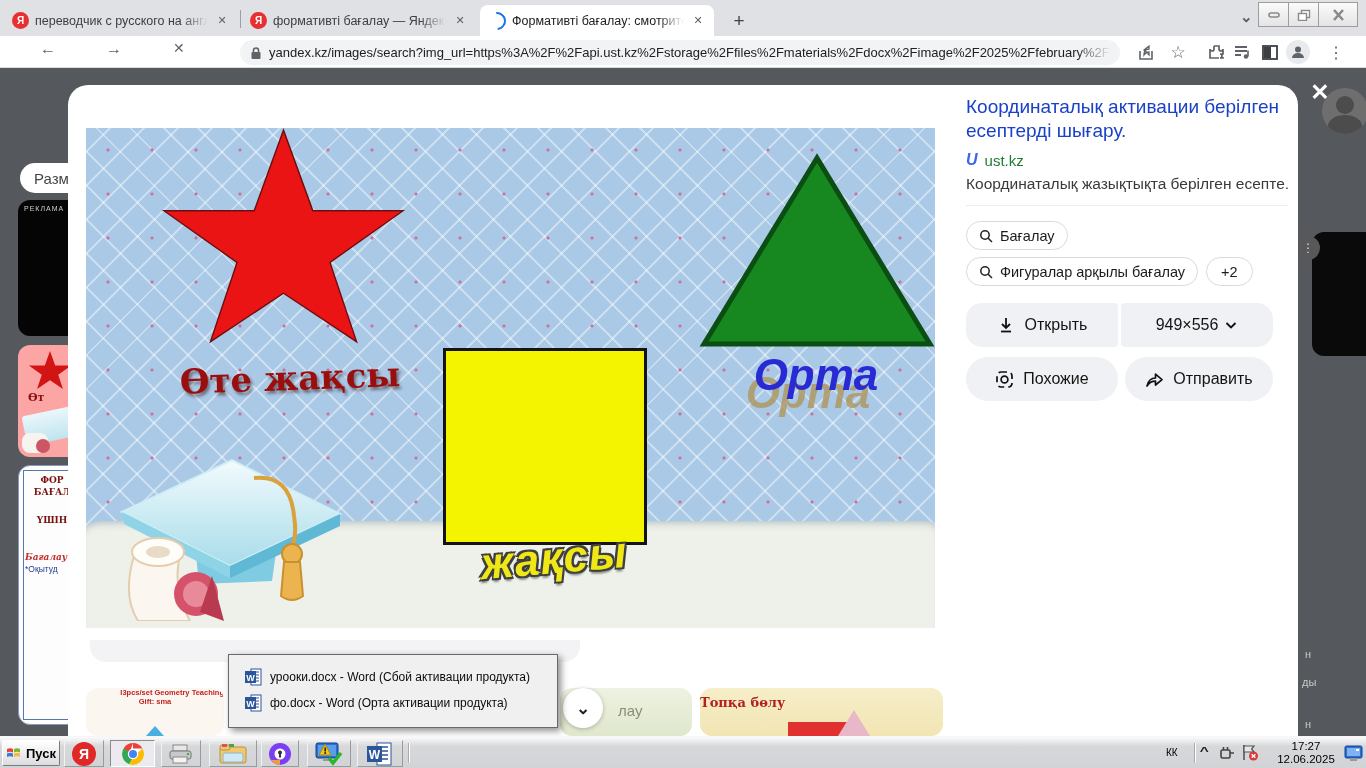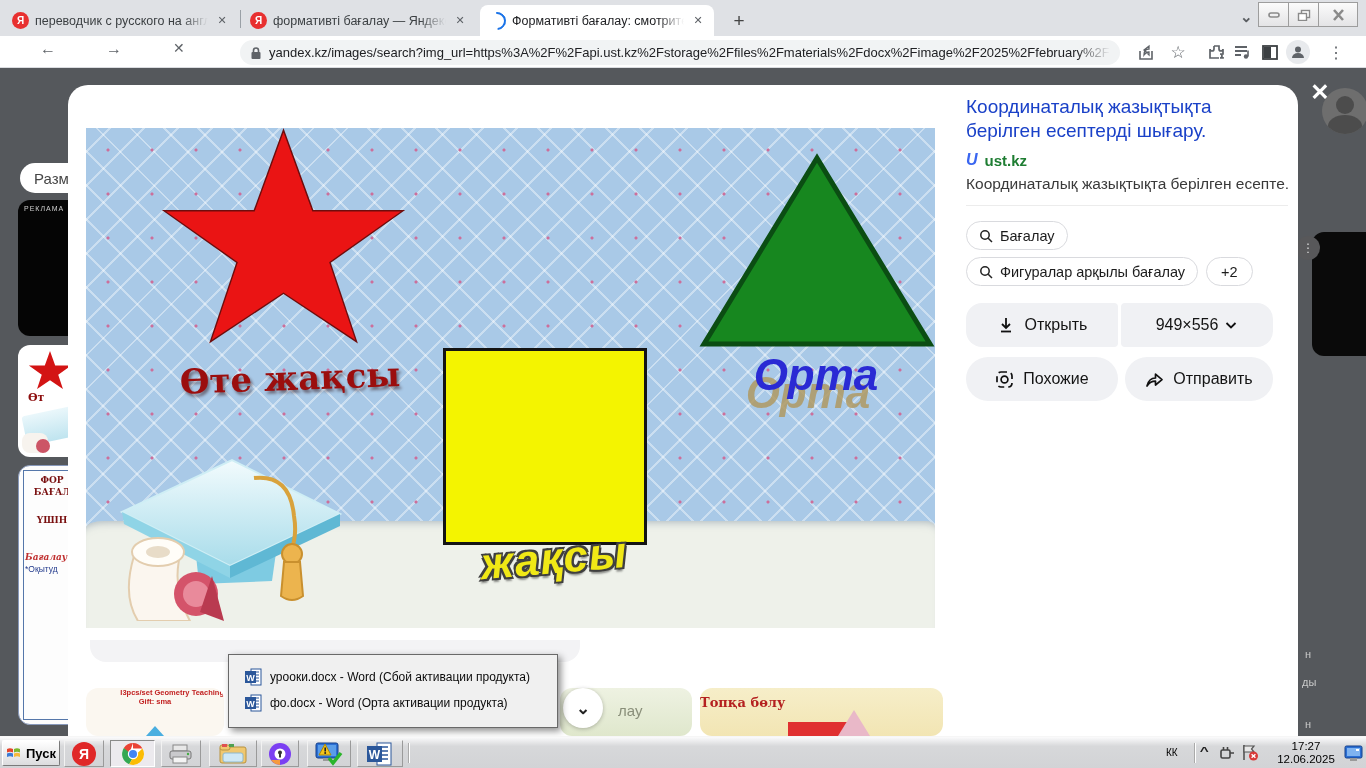--- a/index.html
+++ b/index.html
@@ -35,21 +35,21 @@
   .tbicon{top:42px;width:20px;height:20px;display:flex;align-items:center;justify-content:center;color:#5f6368;}
 
   
   .page{left:0;top:68px;width:1366px;height:668px;background:#55585c;overflow:hidden;}
 
   
   .bd-pill{left:20px;top:95px;width:72px;height:30px;background:#fff;border-radius:15px;
     color:#454545;font-size:15px;display:flex;align-items:center;padding-left:14px;box-sizing:border-box;}
   .bd-ad{left:18px;top:132px;width:68px;height:136px;background:#050505;border-radius:12px 0 0 12px;}
   .bd-adlabel{left:6px;top:5px;color:#cfcfcf;font-size:7px;letter-spacing:1px;}
-  .bd-star{left:18px;top:277px;width:68px;height:112px;border-radius:12px 0 0 12px;background:#ffffff;overflow:hidden;}
+  .bd-star{left:18px;top:277px;width:68px;height:112px;border-radius:12px 0 0 12px;background:#fca5a5;overflow:hidden;}
   .bd-doc{left:18px;top:397px;width:68px;height:260px;border-radius:12px 0 0 12px;background:#fdfdfd;overflow:hidden;
     border:1px solid #8899bb;box-sizing:border-box;}
   .bd-doc .frame{position:absolute;left:4px;top:4px;right:2px;bottom:4px;border:1px solid #5577aa;}
   .bd-doc .l1{font-size:9px;font-weight:bold;color:#7a1010;text-align:center;line-height:12px;margin-top:8px;font-family:"DejaVu Serif",serif;}
   .bd-doc .l2{font-size:9px;font-style:italic;font-weight:bold;color:#c03030;margin:26px 0 2px 6px;font-family:"DejaVu Serif",serif;}
   .bd-doc .l3{font-size:8.5px;color:#223a8c;margin-left:6px;}
   .bd-avatar{left:1322px;top:20px;width:46px;height:46px;border-radius:50%;background:#6e6e6e;overflow:hidden;}
   .bd-avatar .head{position:absolute;left:14px;top:8px;width:18px;height:18px;border-radius:50%;background:#4c4c4c;}
   .bd-avatar .body{position:absolute;left:6px;top:27px;width:34px;height:22px;border-radius:50%;background:#4c4c4c;}
   .bd-darkthumb{left:1312px;top:164px;width:54px;height:124px;background:#0a0a0a;border-radius:12px 0 0 12px;}
@@ -87,21 +87,21 @@
     text-shadow:-2px -2px 0 #3f3f3f,2px -2px 0 #3f3f3f,-2px 2px 0 #3f3f3f,2px 2px 0 #3f3f3f,0 4px 2px rgba(0,0,0,.4);}
   .lbl-orta{left:650px;top:222px;width:160px;text-align:center;font-weight:bold;font-style:italic;
     font-size:44px;color:#2a2ad4;}
   .lbl-orta-shadow{left:642px;top:240px;width:160px;text-align:center;font-weight:bold;font-style:italic;
     font-size:44px;color:#b09a63;opacity:.85;}
 
   
   .panel-title{left:898px;top:10px;width:322px;font-size:19px;line-height:24px;font-weight:500;color:#1a41c8;}
   .site-row{left:898px;top:66px;display:flex;align-items:center;}
   .site-fav{color:#3a66f0;font-weight:bold;font-size:16px;font-style:italic;margin-right:7px;}
-  .site-name{color:#1e7d32;font-weight:bold;font-size:15px;}
+  .site-name{color:#1e7d32;font-weight:normal;font-size:15px;}
   .panel-desc{left:898px;top:90px;width:322px;font-size:15.5px;color:#3a3a3a;white-space:nowrap;overflow:hidden;}
   .panel-div{left:898px;top:120px;width:322px;height:1px;background:#ececec;}
   .tagpill{height:29px;border:1px solid #d9dade;border-radius:15px;background:#fff;display:inline-flex;
     align-items:center;padding:0 12px;font-size:14.5px;color:#1c1c1c;box-sizing:border-box;}
   .tagpill svg{margin-right:7px;}
   .actbtn{background:#f0f1f4;display:flex;align-items:center;justify-content:center;
     font-size:16px;color:#141414;height:44px;box-sizing:border-box;}
   .panel-cardend{left:882px;top:318px;width:348px;height:8px;border-radius:0 0 16px 16px;
     box-shadow:0 6px 7px -4px rgba(0,0,0,.16);}
 
@@ -301,21 +301,21 @@
           <path d="M30 140 Q18 180 34 205 L86 205 Q66 170 78 132 Z" fill="#fbf6ef" stroke="#e3cdae" stroke-width="2"></path>
           <ellipse cx="54" cy="136" rx="26" ry="14" fill="#fffdf8" stroke="#e3cdae" stroke-width="2"></ellipse>
           <ellipse cx="54" cy="136" rx="12" ry="6" fill="#e8dcc8"></ellipse>
           <circle cx="92" cy="178" r="22" fill="#d4536a"></circle>
           <circle cx="92" cy="178" r="13" fill="#e98a9b"></circle>
           <path d="M96 196 L120 205 L108 160 Z" fill="#b93a50"></path>
         </g>
       </svg>
     </div>
 
-    <div class="abs panel-title">Координаталық жазықтықта берілген есептерді шығару.</div>
+    <div class="abs panel-title">Координаталық активации берілген есептерді шығару.</div>
     <div class="abs site-row">
       <span class="site-fav">U</span>
       <span class="site-name">ust.kz</span>
     </div>
     <div class="abs panel-desc">Координаталық жазықтықта берілген есепте...</div>
     <div class="abs panel-div"></div>
 
     <div class="abs" style="left:898px;top:136px;">
       <span class="tagpill">
         <svg width="14" height="14">

